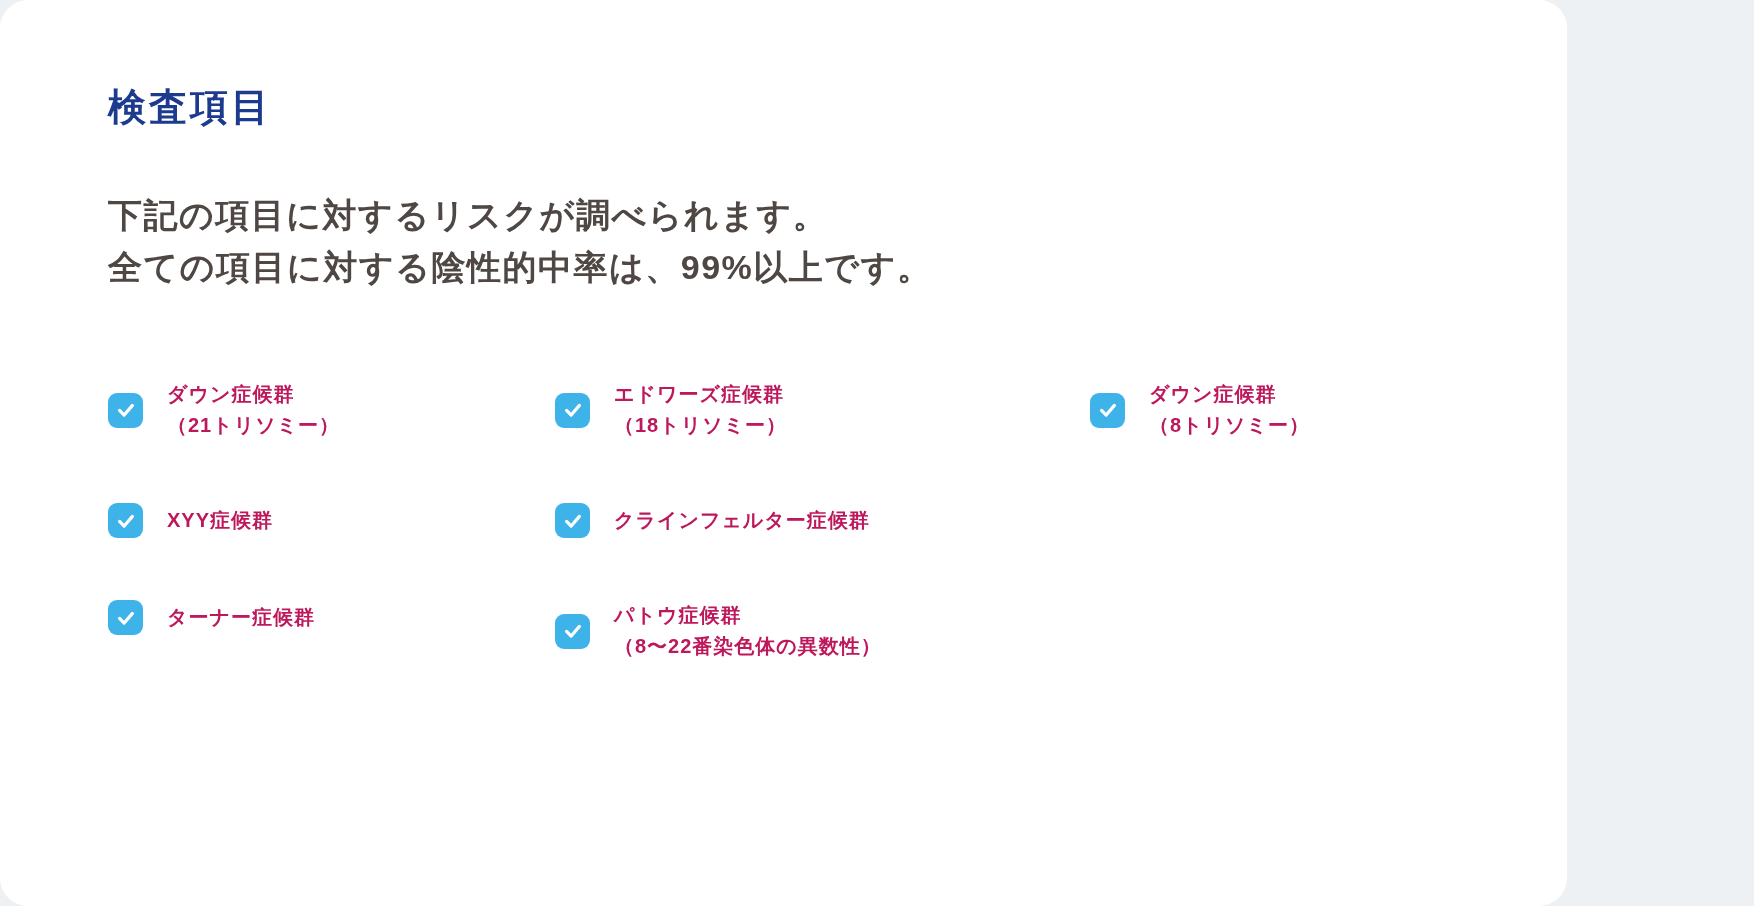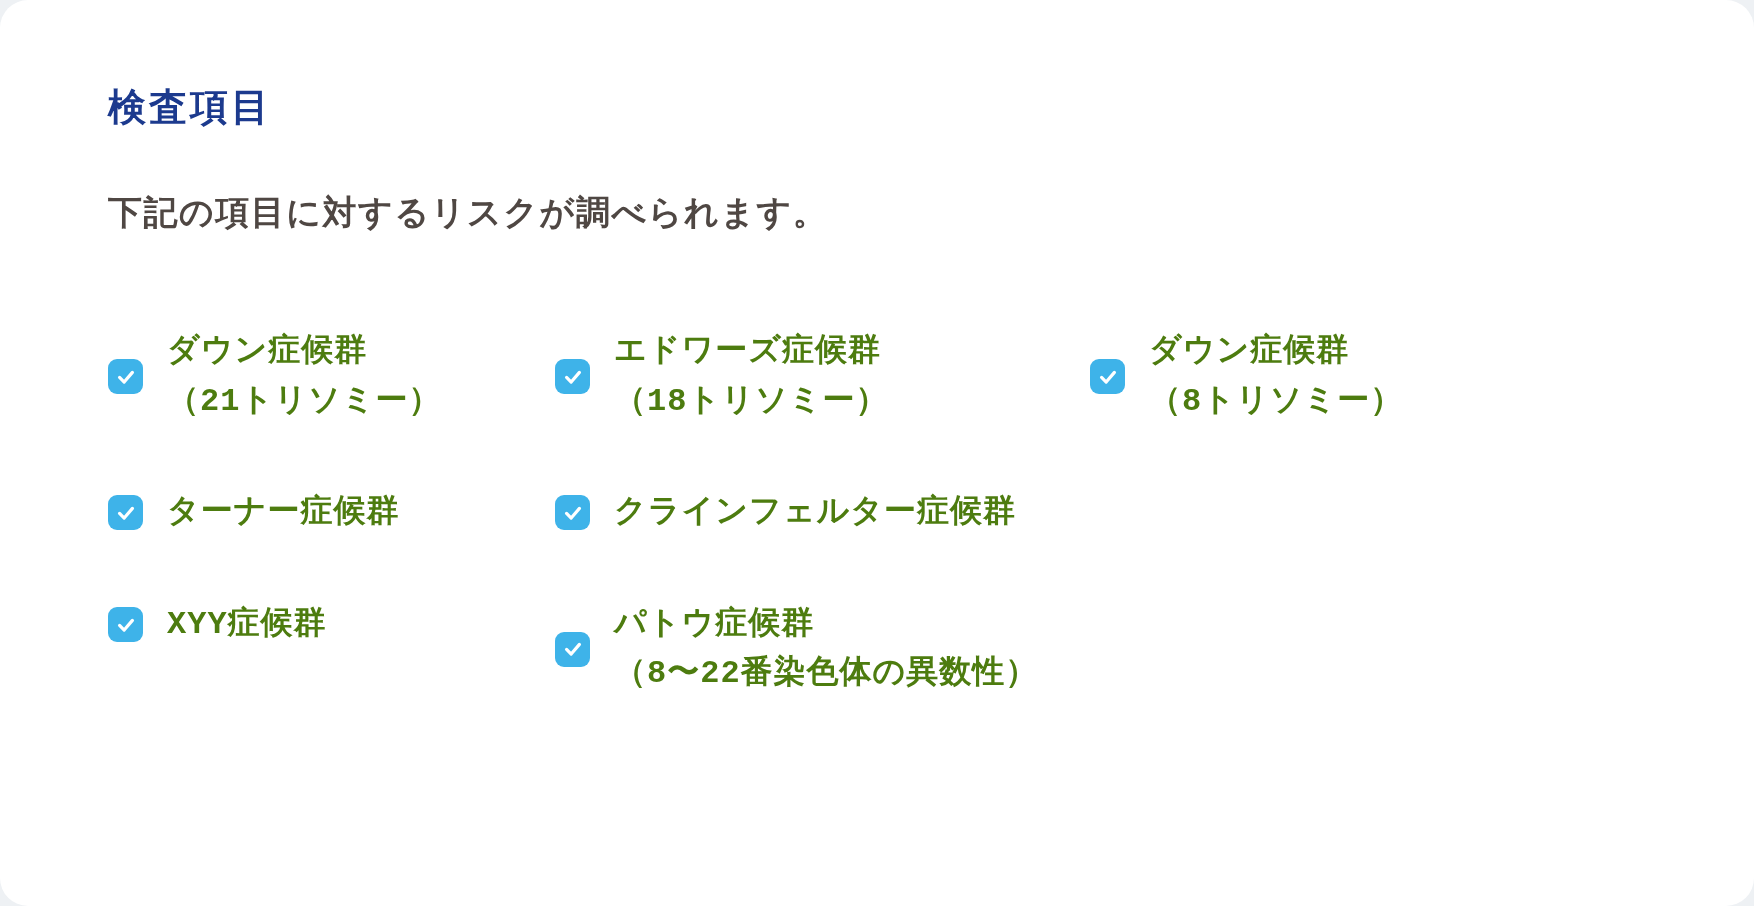--- a/index.html
+++ b/index.html
@@ -4,27 +4,26 @@
 <style>
   * { box-sizing: border-box; }
   html, body {
     margin: 0;
     padding: 0;
     background: #eef1f4;
     font-family: "Liberation Sans", "DejaVu Sans", sans-serif;
   }
   .card {
     position: relative;
-    width: 1754px;
+    width: 1567px;
     height: 906px;
     background: #ffffff;
     border-radius: 28px;
     padding: 82px 108px 4px 108px;
     overflow: hidden;
-    font-family: Liberation Mono, monospace;
   }
   .section-title {
     margin: 0;
     font-size: 38px;
     font-weight: 700;
     color: #1c3a8e;
     letter-spacing: 3px;
   }
   .description {
     margin-top: 56px;
@@ -54,37 +53,38 @@
     height: 35px;
     border-radius: 9px;
     background: #3eb3e9;
     display: flex;
     align-items: center;
     justify-content: center;
     cursor: pointer;
   }
   .checkbox svg { display: block; }
   .item-lines {
-    font-size: 32px;
+    font-size: 20px;
     font-weight: 700;
-    color: #4d7c0f;
+    color: #be185d;
     line-height: 1.55;
     letter-spacing: 1px;
   }
   .item-lines .line { display: block; }
 </style>
 </head>
 <body>
 
 <div class="card">
 
   <h2 class="section-title">検査項目</h2>
 
   <div class="description">
     <p>下記の項目に対するリスクが調べられます。</p>
+    <p>全ての項目に対する陰性的中率は、99%以上です。</p>
   </div>
 
   <div class="checklist-grid">
 
     <div class="checklist-column">
 
       <div class="checklist-item">
         <span class="checkbox">
           <svg width="22" height="22" viewBox="0 0 24 24">
             <polyline points="5,12.5 10,17.5 19,7" fill="none" stroke="#ffffff" stroke-width="3.5" stroke-linecap="round" stroke-linejoin="round"></polyline>
@@ -96,32 +96,32 @@
         </span>
       </div>
 
       <div class="checklist-item">
         <span class="checkbox">
           <svg width="22" height="22" viewBox="0 0 24 24">
             <polyline points="5,12.5 10,17.5 19,7" fill="none" stroke="#ffffff" stroke-width="3.5" stroke-linecap="round" stroke-linejoin="round"></polyline>
           </svg>
         </span>
         <span class="item-lines">
-          <span class="line">ターナー症候群</span>
+          <span class="line">XYY症候群</span>
         </span>
       </div>
 
       <div class="checklist-item">
         <span class="checkbox">
           <svg width="22" height="22" viewBox="0 0 24 24">
             <polyline points="5,12.5 10,17.5 19,7" fill="none" stroke="#ffffff" stroke-width="3.5" stroke-linecap="round" stroke-linejoin="round"></polyline>
           </svg>
         </span>
         <span class="item-lines">
-          <span class="line">XYY症候群</span>
+          <span class="line">ターナー症候群</span>
         </span>
       </div>
 
     </div>
 
     <div class="checklist-column">
 
       <div class="checklist-item">
         <span class="checkbox">
           <svg width="22" height="22" viewBox="0 0 24 24">

